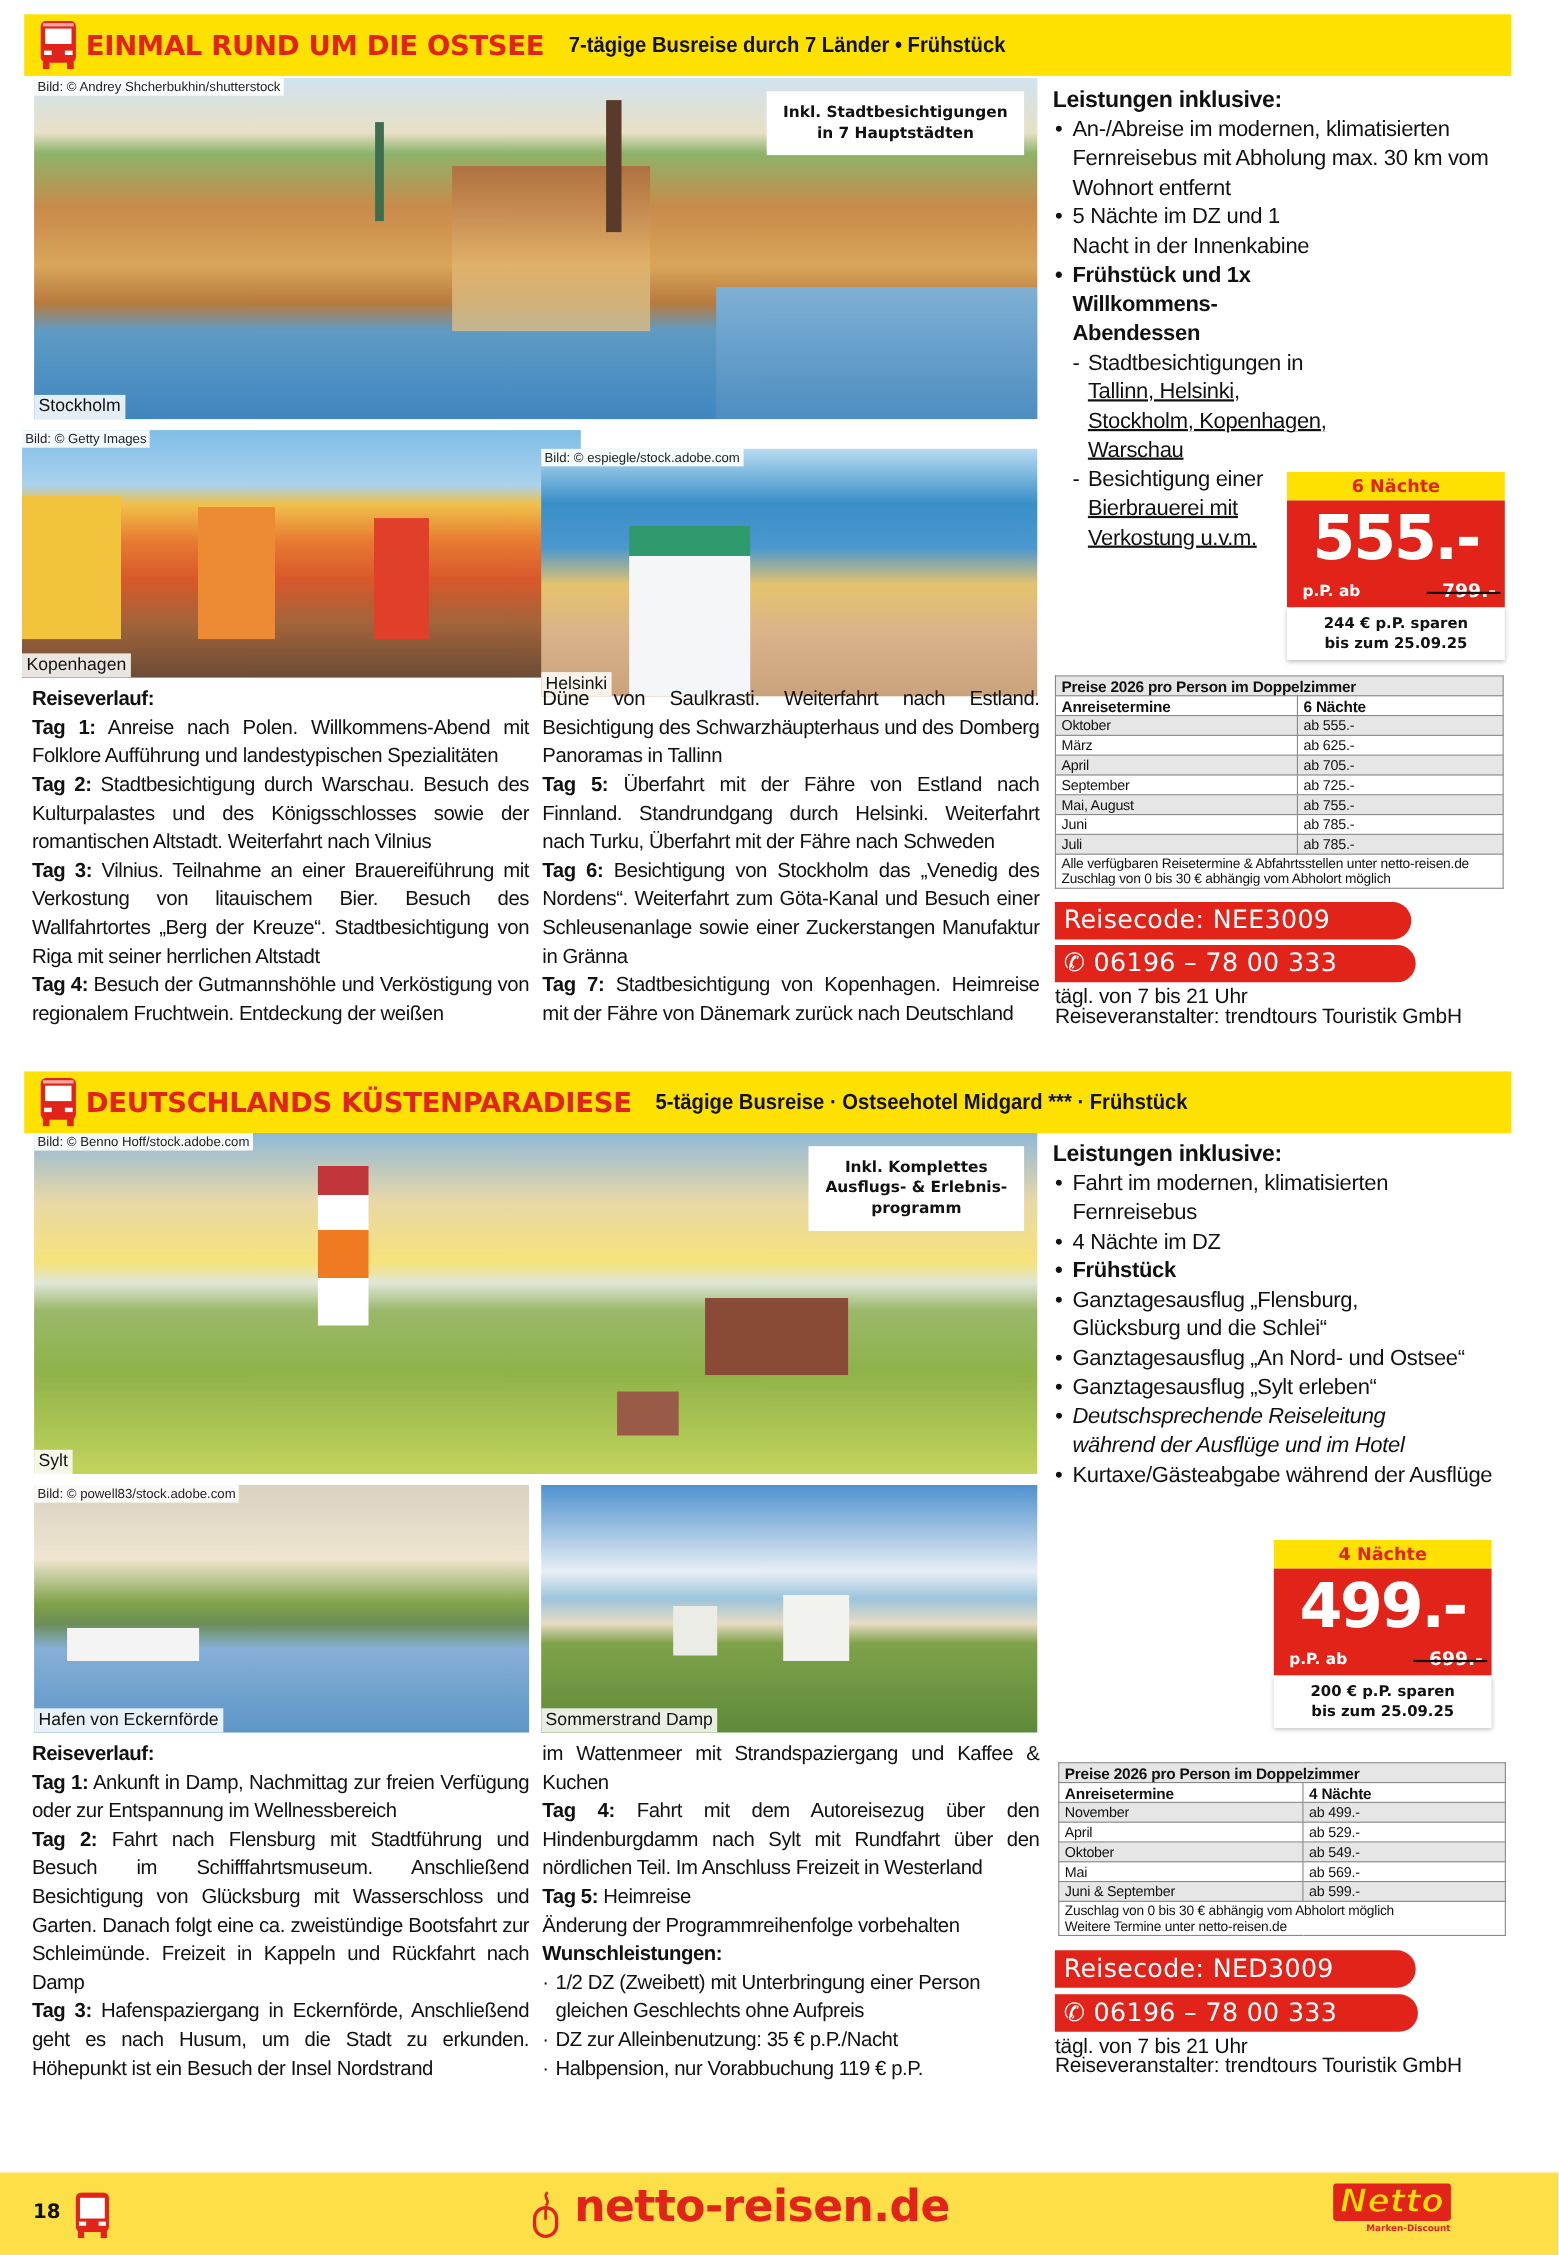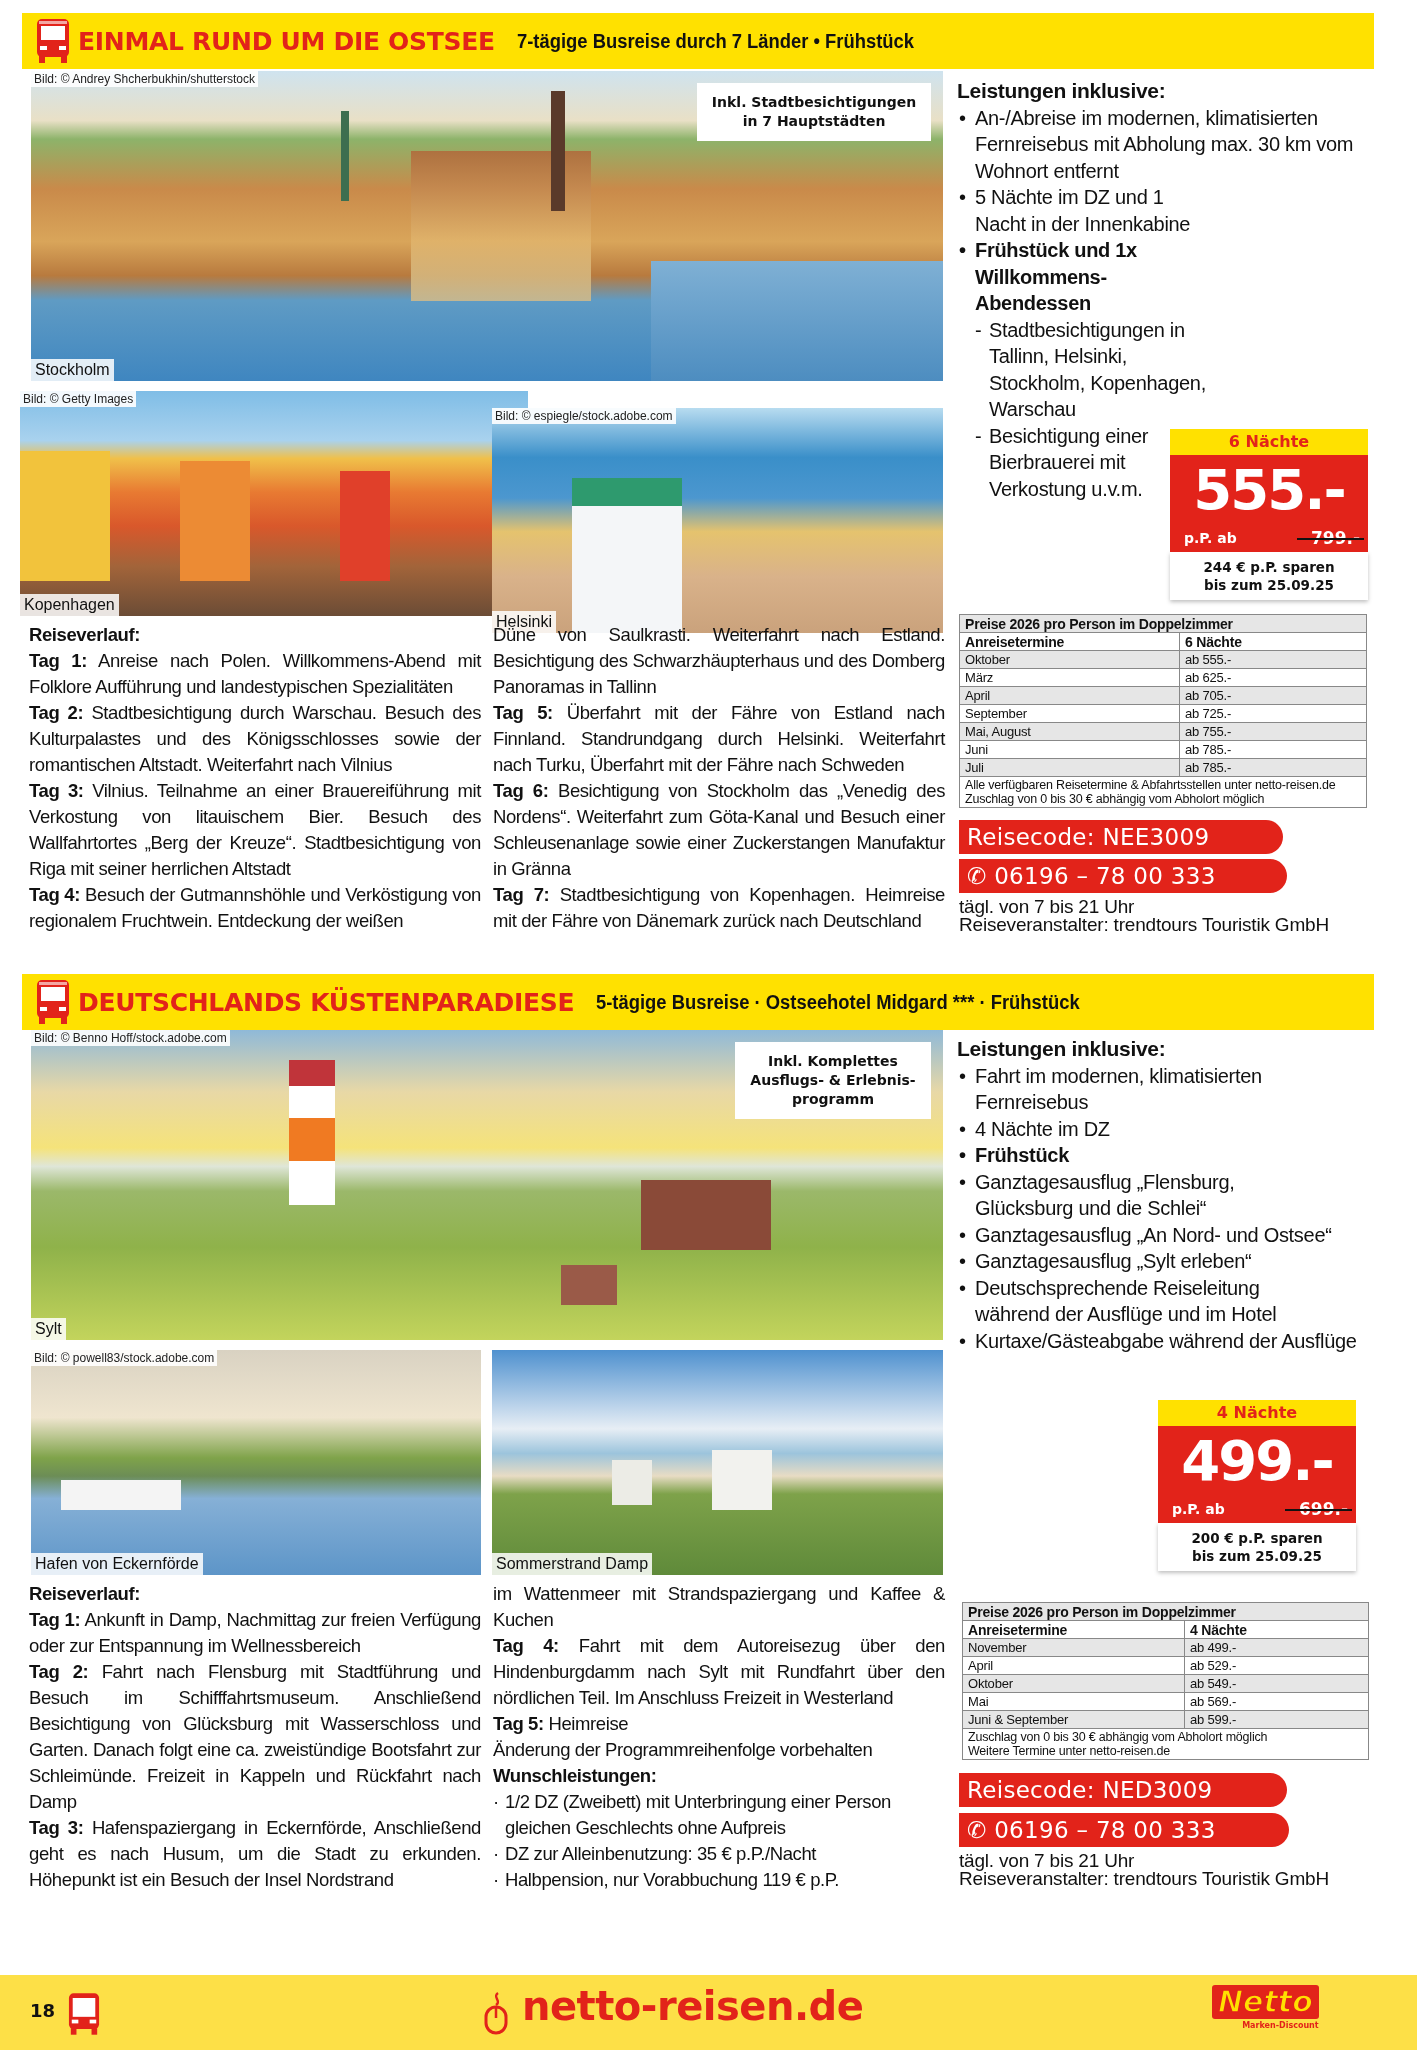--- a/index.html
+++ b/index.html
@@ -21,21 +21,21 @@
   .col b { font-weight: bold; }
 
   .incl { position: absolute; font-size: 20px; line-height: 26.5px; letter-spacing: -0.3px; }
   .incl .h { font-weight: bold; font-size: 21px; }
   .incl ul { list-style: none; }
   .incl li { position: relative; padding-left: 18px; }
   .incl li::before { content: "•"; position: absolute; left: 2px; }
   .incl li.bold { font-weight: bold; }
   .incl li.sub { padding-left: 32px; }
   .incl li.sub::before { content: "-"; left: 18px; }
-  .incl li.sub2 { padding-left: 32px; }
+  .incl li.sub2 { padding-left: 32px; text-decoration: underline; }
   .incl li.sub2::before { content: ""; }
 
   .price { position: absolute; width: 198px; }
   .price .nights { background: #ffe100; color: #e2231a; font-family: "DejaVu Sans", sans-serif; font-weight: bold; font-size: 16px; text-align: center; height: 26px; line-height: 26px; }
   .price .box { background: #e2231a; color: #fff; position: relative; height: 97px; }
   .price .big { font-family: "DejaVu Sans", sans-serif; font-weight: bold; font-size: 56px; text-align: center; line-height: 70px; letter-spacing: -2px; }
   .price .pp { position: absolute; left: 14px; bottom: 6px; font-family: "DejaVu Sans", sans-serif; font-weight: bold; font-size: 14px; }
   .price .old { position: absolute; right: 8px; bottom: 4px; font-family: "DejaVu Sans", sans-serif; font-weight: bold; font-size: 17px; color: #fff; }
   .price .old::after { content: ""; position: absolute; left: -14px; right: -4px; top: 50%; height: 2px; background: #111; }
   .price .save { background: #fff; box-shadow: 0 2px 4px rgba(0,0,0,0.25); font-family: "DejaVu Sans", sans-serif; font-weight: bold; font-size: 13.5px; text-align: center; line-height: 18px; padding: 6px 4px; color: #111; }
@@ -267,21 +267,21 @@
 
 <div class="incl" style="left:957px; top:1036px; width:420px;">
   <div class="h">Leistungen inklusive:</div>
   <ul>
     <li>Fahrt im modernen, klimatisierten Fernreisebus</li>
     <li>4 Nächte im DZ</li>
     <li class="bold">Frühstück</li>
     <li style="width:360px;">Ganztagesausflug „Flensburg, Glücksburg und die Schlei“</li>
     <li>Ganztagesausflug „An Nord- und Ostsee“</li>
     <li>Ganztagesausflug „Sylt erleben“</li>
-    <li style="width:330px;">Deutschsprechende Reiseleitung während der Ausflüge und im Hotel</li>
+    <li style="width:330px;font-style:italic;">Deutschsprechende Reiseleitung während der Ausflüge und im Hotel</li>
     <li>Kurtaxe/Gästeabgabe während der Ausflüge</li>
   </ul>
 </div>
 
 <div class="price" style="left:1158px; top:1400px;">
   <div class="nights">4 Nächte</div>
   <div class="box">
     <div class="big">499.-</div>
     <div class="pp">p.P. ab</div>
     <div class="old">699.-</div>

